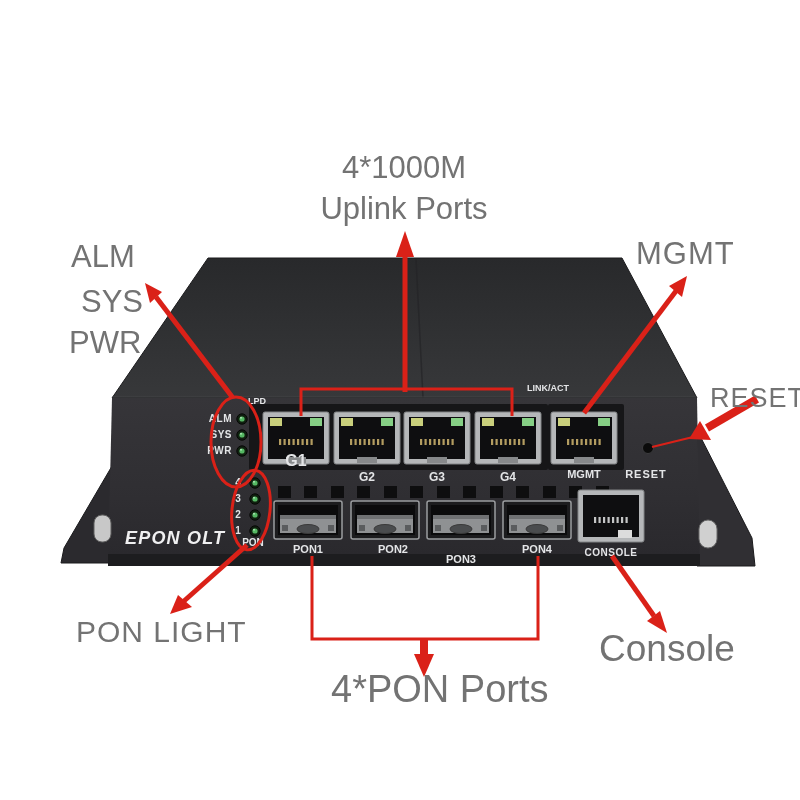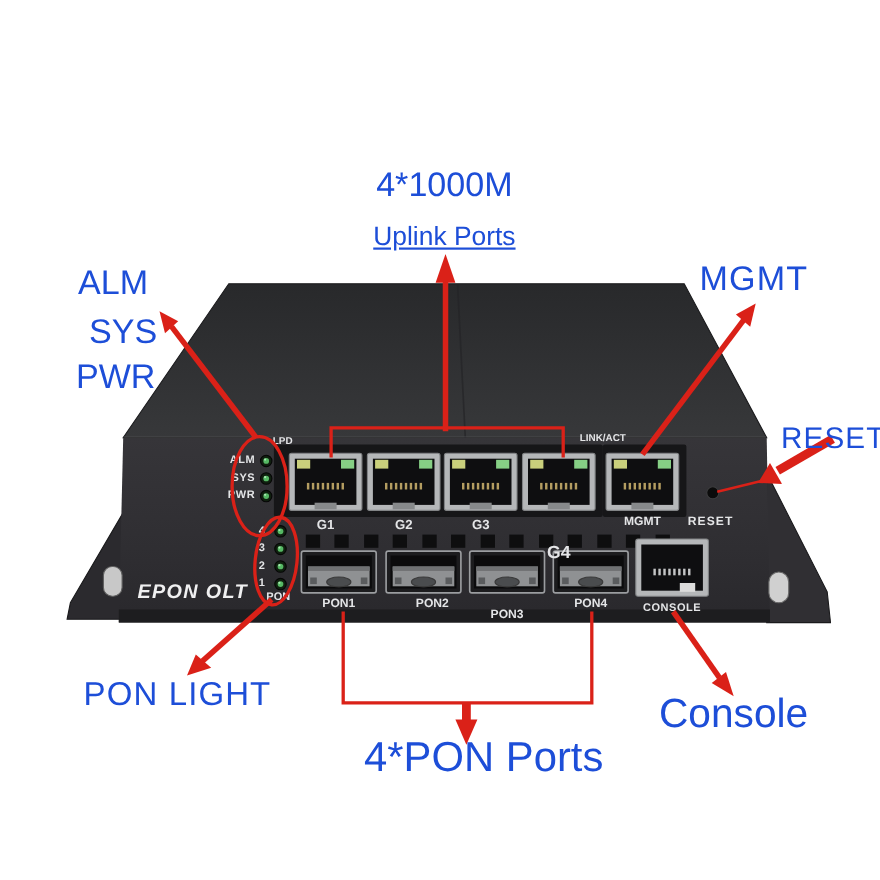--- a/index.html
+++ b/index.html
@@ -8,21 +8,21 @@
     font-family:"Liberation Sans",sans-serif;overflow:hidden;
   }
   .canvas svg{position:absolute;left:0;top:0;}
   #device-svg{z-index:1;}
   #annot-svg{z-index:3;pointer-events:none;}
   .pl{
     position:absolute;z-index:2;color:#e4e5e7;font-weight:bold;
     line-height:1;text-align:center;white-space:nowrap;
   }
   .red{
-    position:absolute;z-index:4;color:#1d4ed8;line-height:1;
+    position:absolute;z-index:4;color:#737373;line-height:1;
     white-space:nowrap;text-align:center;
   }
 </style>
 </head>
 <body>
 
 <div class="canvas">
 
   <svg id="device-svg" width="800" height="800" viewBox="0 0 800 800">
     <defs>
@@ -131,36 +131,36 @@
     <use href="#led" x="242" y="419"></use>
     <use href="#led" x="242" y="435"></use>
     <use href="#led" x="242" y="451"></use>
     <use href="#led" x="255" y="483"></use>
     <use href="#led" x="255" y="499"></use>
     <use href="#led" x="255" y="515"></use>
     <use href="#led" x="255" y="531"></use>
   </svg>
 
   <span class="pl" style="left:244px;top:397px;width:26px;font-size:9px;">LPD</span>
-  <span class="pl" style="left:524px;top:394px;width:48px;font-size:9px;">LINK/ACT</span>
+  <span class="pl" style="left:524px;top:384px;width:48px;font-size:9px;">LINK/ACT</span>
 
   <span class="pl" style="left:204px;top:414px;width:28px;font-size:10px;text-align:right;letter-spacing:0.5px;">ALM</span>
   <span class="pl" style="left:204px;top:430px;width:28px;font-size:10px;text-align:right;letter-spacing:0.5px;">SYS</span>
   <span class="pl" style="left:204px;top:446px;width:28px;font-size:10px;text-align:right;letter-spacing:0.5px;">PWR</span>
 
   <span class="pl" style="left:232px;top:478px;width:12px;font-size:10px;">4</span>
   <span class="pl" style="left:232px;top:494px;width:12px;font-size:10px;">3</span>
   <span class="pl" style="left:232px;top:510px;width:12px;font-size:10px;">2</span>
   <span class="pl" style="left:232px;top:526px;width:12px;font-size:10px;">1</span>
   <span class="pl" style="left:240px;top:538px;width:26px;font-size:10px;">PON</span>
 
-  <span class="pl" style="left:276px;top:471px;width:40px;font-size:12px;">G1</span>
+  <span class="pl" style="left:276px;top:453px;width:40px;font-size:16px;">G1</span>
   <span class="pl" style="left:347px;top:471px;width:40px;font-size:12px;">G2</span>
   <span class="pl" style="left:417px;top:471px;width:40px;font-size:12px;">G3</span>
-  <span class="pl" style="left:488px;top:471px;width:40px;font-size:16px;margin-top:24px;">G4</span>
+  <span class="pl" style="left:488px;top:471px;width:40px;font-size:12px;">G4</span>
   <span class="pl" style="left:562px;top:469px;width:44px;font-size:11px;">MGMT</span>
   <span class="pl" style="left:623px;top:469px;width:46px;font-size:11px;letter-spacing:1px;">RESET</span>
 
   <span class="pl" style="left:286px;top:544px;width:44px;font-size:11px;">PON1</span>
   <span class="pl" style="left:371px;top:544px;width:44px;font-size:11px;">PON2</span>
   <span class="pl" style="left:439px;top:544px;width:44px;font-size:11px;margin-top:10px;">PON3</span>
   <span class="pl" style="left:515px;top:544px;width:44px;font-size:11px;">PON4</span>
   <span class="pl" style="left:582px;top:548px;width:58px;font-size:10px;letter-spacing:0.5px;">CONSOLE</span>
 
   <span class="pl" style="left:125px;top:529px;font-size:18px;font-style:italic;letter-spacing:1.2px;color:#f0f0f1;">EPON OLT</span>
@@ -199,21 +199,21 @@
         <polygon points="667,633 660,611 647,621" stroke="none"></polygon>
       </g>
       <g>
         <line x1="424" y1="640" x2="424" y2="656" stroke-width="8"></line>
         <polygon points="424,677 434,654 414,654" stroke="none"></polygon>
       </g>
     </g>
   </svg>
 
   <span class="red" style="left:299px;top:152px;width:210px;font-size:31px;">4*1000M</span>
-  <span class="red" style="left:289px;top:204px;width:230px;font-size:24px;text-decoration:underline;">Uplink Ports</span>
+  <span class="red" style="left:289px;top:193px;width:230px;font-size:31px;">Uplink Ports</span>
   <span class="red" style="left:71px;top:241px;font-size:31px;">ALM</span>
   <span class="red" style="left:81px;top:286px;font-size:31px;">SYS</span>
   <span class="red" style="left:69px;top:327px;font-size:31px;">PWR</span>
   <span class="red" style="left:636px;top:238px;font-size:31px;letter-spacing:1px;">MGMT</span>
   <span class="red" style="left:710px;top:385px;font-size:27px;letter-spacing:1px;">RESET</span>
   <span class="red" style="left:76px;top:617px;font-size:30px;letter-spacing:1px;">PON LIGHT</span>
   <span class="red" style="left:315px;top:670px;font-size:38px;margin-left:16px;">4*PON Ports</span>
   <span class="red" style="left:599px;top:630px;font-size:37px;">Console</span>
 
 </div>

